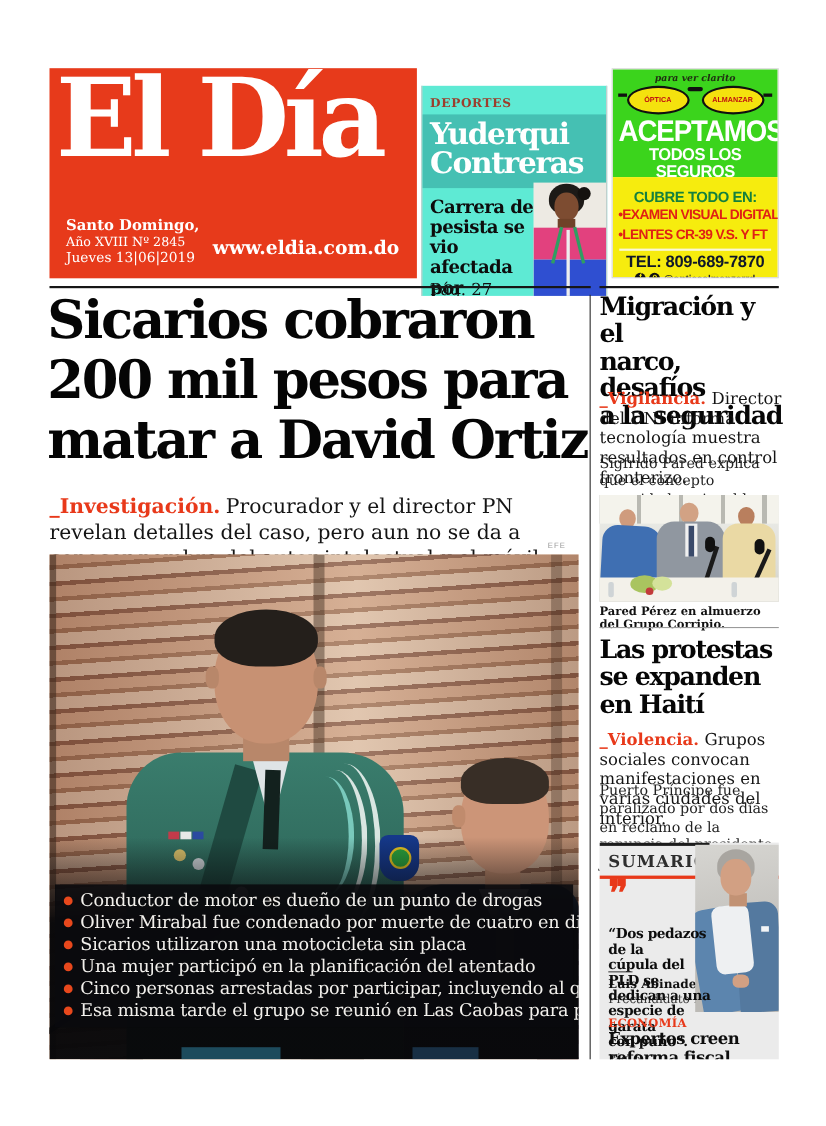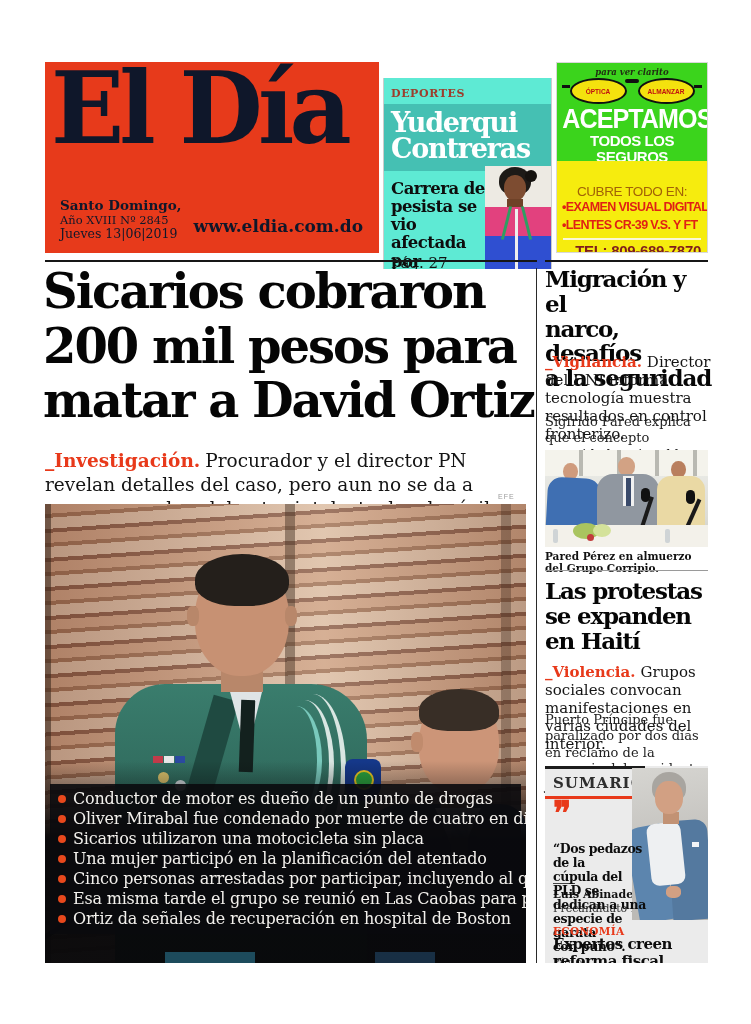--- a/index.html
+++ b/index.html
@@ -1,21 +1,21 @@
 <!DOCTYPE html>
 <html><head>
 <meta charset="utf-8">
 <style>
   html,body{margin:0;padding:0;background:#fff;}
   .page{position:relative;width:751px;height:1024px;background:#ffffff;overflow:hidden;
         font-family:"DejaVu Serif","Liberation Serif",serif;}
   .abs{position:absolute;}
 
   
-  .masthead{left:45px;top:62px;width:334px;height:191px;background:#e73a1b;color:#0f172a;overflow:hidden;}
+  .masthead{left:45px;top:62px;width:334px;height:191px;background:#e73a1b;color:#ffffff;overflow:hidden;}
   .logo{position:absolute;top:-12px;left:6px;font-weight:bold;font-size:99px;letter-spacing:-5px;
         transform:scaleX(.97);transform-origin:left top;font-family:"DejaVu Serif",serif;}
   .mast-left{position:absolute;left:15px;bottom:11px;line-height:1.18;}
   .mast-city{font-weight:bold;font-size:13.5px;}
   .mast-edition{font-size:11.5px;}
   .mast-date{font-weight:normal;font-size:12.5px;}
   .mast-site{position:absolute;right:16px;bottom:17px;font-weight:bold;font-size:17px;}
 
   
   .deportes{left:383px;top:78px;width:167px;height:191px;background:#5eead4;
@@ -47,25 +47,25 @@
   .glasses{margin:1px auto 0;width:136px;height:26px;position:relative;display:flex;justify-content:center;gap:11px;}
   .lens{width:53px;height:22px;background:#f4e20e;border:2px solid #101010;border-radius:50%;
         display:flex;align-items:center;justify-content:center;font-weight:bold;font-size:6.5px;color:#c01010;}
   .bridge{position:absolute;left:61px;top:1px;width:14px;height:4px;background:#101010;border-radius:2px;}
   .temple-l{position:absolute;left:-2px;top:7px;width:8px;height:3px;background:#101010;}
   .temple-r{position:absolute;right:-2px;top:7px;width:8px;height:3px;background:#101010;}
   .ad-headline{margin-top:2px;font-weight:bold;font-size:27px;line-height:1;color:#fff;
                letter-spacing:-1px;transform:scaleX(.93);}
   .ad-subheadline{font-weight:bold;font-size:15.5px;line-height:1.05;color:#fff;letter-spacing:-.5px;transform:scaleX(.97);}
   .ad-yellow{height:91px;background:#f6ec0e;position:relative;text-align:center;}
-  .ad-covers{padding-top:23px;font-weight:normal;font-size:13.5px;color:#a16207;letter-spacing:-.4px;}
+  .ad-covers{padding-top:11px;font-weight:bold;font-size:13.5px;color:#15803d;letter-spacing:-.4px;}
   .ad-item{font-weight:bold;font-size:12.5px;line-height:1.4;color:#e02015;letter-spacing:-.6px;
            text-align:left;padding-left:5px;white-space:nowrap;}
   .ad-phone{margin:4px auto 0;width:138px;border-top:2px solid #fbf8d6;padding-top:2px;
-            font-weight:bold;font-size:15px;color:#7f1d1d;letter-spacing:-.3px;text-align:right;}
+            font-weight:bold;font-size:15px;color:#0f172a;letter-spacing:-.3px;}
   .ad-social{margin-top:1px;display:flex;justify-content:center;align-items:center;gap:3px;
              font-weight:bold;font-size:9px;color:#222;}
   .icon-circle{width:10px;height:10px;border-radius:50%;background:#111;color:#f6ec0e;
                font-weight:bold;font-size:7px;line-height:10px;text-align:center;}
 
   
   .rule-main{left:45px;top:260px;width:492px;height:2px;background:#161616;}
   .rule-right{left:545px;top:260px;width:163px;height:2px;background:#161616;}
   .vrule{left:536px;top:268px;width:1px;height:695px;background:#2a2a2a;}
 
@@ -316,24 +316,20 @@
           <span class="btext">Una mujer participó en la planificación del atentado</span>
         </div>
       <div class="brow">
           <span class="dot"></span>
           <span class="btext">Cinco personas arrestadas por participar, incluyendo al que disparó</span>
         </div>
       <div class="brow">
           <span class="dot"></span>
           <span class="btext">Esa misma tarde el grupo se reunió en Las Caobas para planear crimen</span>
         </div>
-      <div class="brow">
-          <span class="dot"></span>
-          <span class="btext">Ortiz da señales de recuperación en hospital de Boston</span>
-        </div>
     </div>
   </div>
 
   <div class="abs rc-h" style="left:545px;top:267px;">Migración y el
 narco, desafíos
 a la seguridad</div>
   <div class="abs rc-deck" style="left:545px;top:353px;">
     <span class="kicker">_Vigilancia.</span><span>Director del DNI informa tecnología muestra resultados en control fronterizo.</span>
   </div>
   <div class="abs rc-note" style="left:545px;top:414px;">

